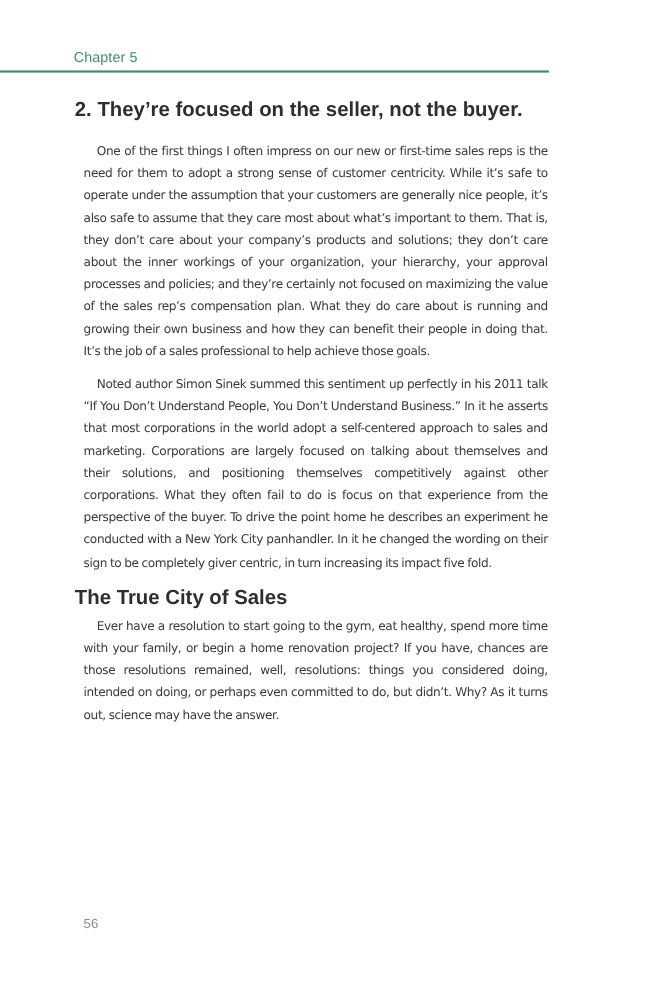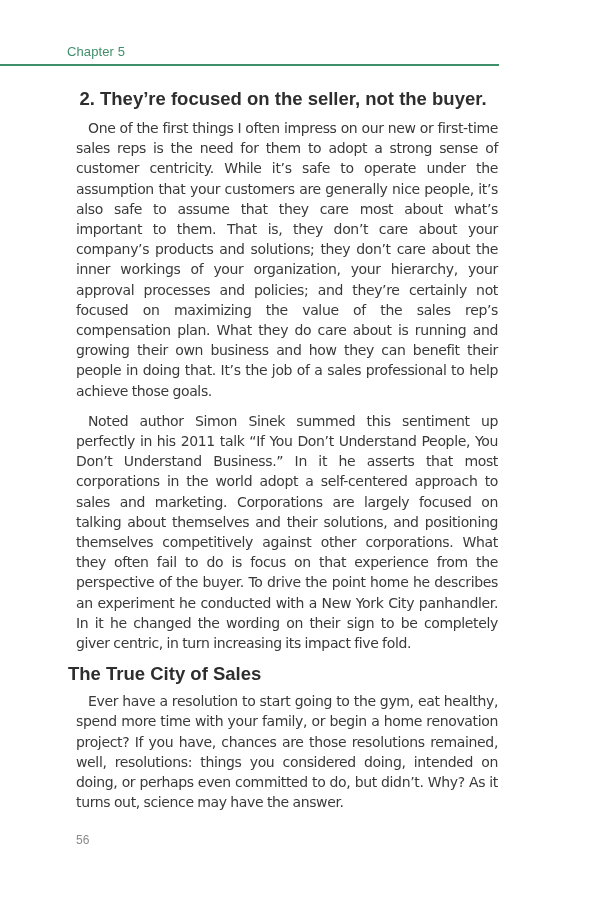--- a/index.html
+++ b/index.html
@@ -3,23 +3,23 @@
   <meta charset="utf-8">
   <style>
     html, body { margin: 0; padding: 0; background: #ffffff; }
     body { width: 600px; height: 900px; position: relative; overflow: hidden;
            font-family: "DejaVu Sans", sans-serif; color: #3b3b3b; }
     .chapter-label { position: absolute; left: 67px; top: 44px; font-size: 13px;
                      color: #3f8f6b; font-family: "Liberation Sans", sans-serif; letter-spacing: 0.1px; text-align: center; }
     .chapter-rule { position: absolute; left: 0; top: 64px; width: 499px; height: 2px; background: #3f8f6b; }
     .content { position: absolute; left: 76px; top: 88px; width: 422px; }
     h2 { margin: 0; font-family: "Liberation Sans", sans-serif; font-weight: bold; color: #2e2e2e; }
-    .h-main { font-size: 18.5px; line-height: 22px; margin-bottom: 8px; margin-left: -8px; text-align: center; }
+    .h-main { font-size: 18.5px; line-height: 22px; margin-bottom: 18px; margin-left: -8px; }
     .h-sub { font-size: 18.5px; line-height: 22px; margin: 4px 0 6px 0; margin-left: -8px; }
-    p { margin: 0 0 10px 0; font-size: 14px; line-height: 20.2px; text-align: justify;
+    p { margin: 0 0 10px 0; font-size: 11px; line-height: 20.2px; text-align: justify;
         text-indent: 12px; font-family: "DejaVu Sans", sans-serif; color: #3a3a3a;
         letter-spacing: -0.35px; word-spacing: -0.5px; }
     .page-number { position: absolute; left: 76px; top: 833px; font-size: 12px; color: #8a8a8a;
                    font-family: "Liberation Sans", sans-serif; text-align: right; }
   </style>
 </head>
 <body>
 
 <div class="chapter-label">Chapter 5</div>
 <div class="chapter-rule"></div>

